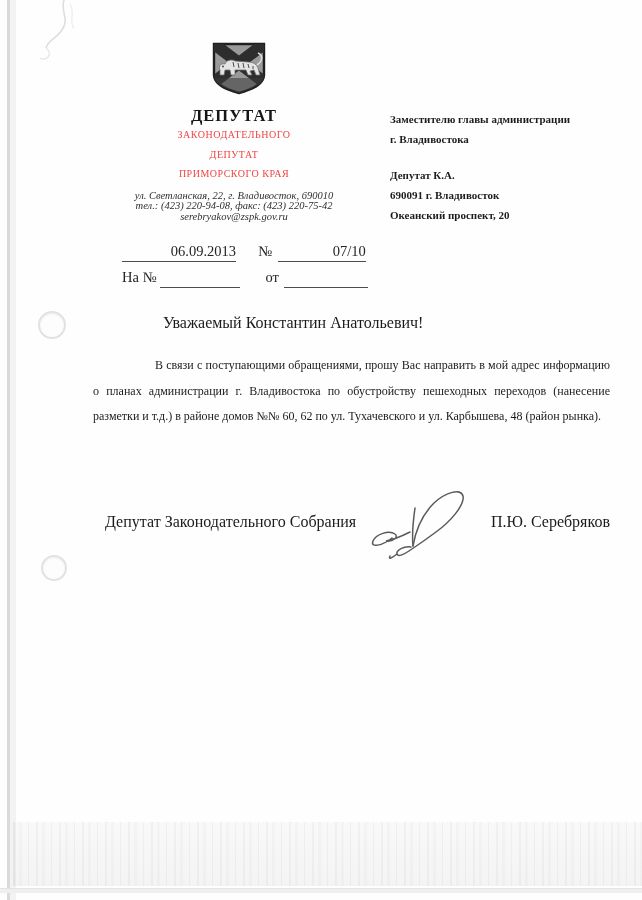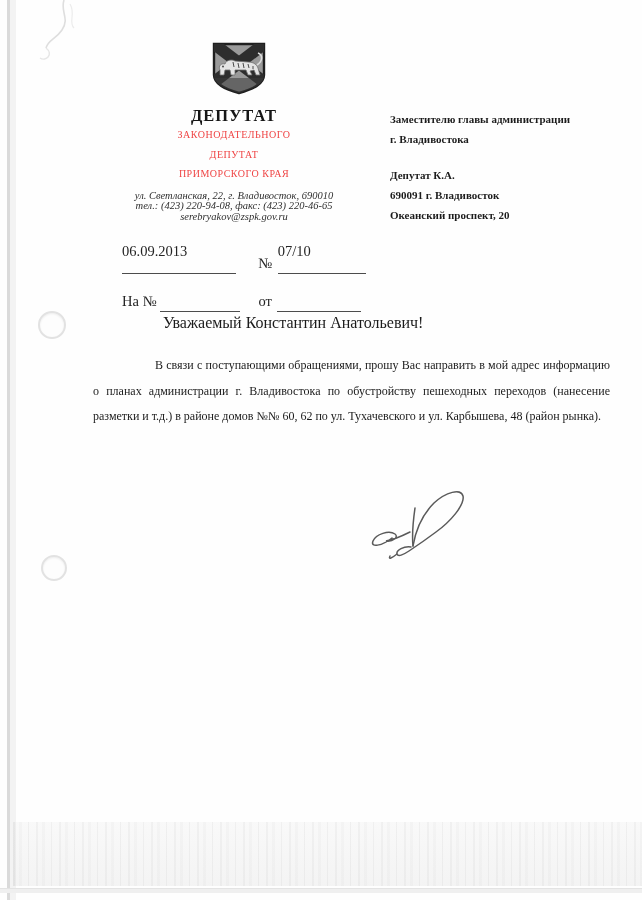--- a/index.html
+++ b/index.html
@@ -116,30 +116,30 @@
     font-size: 14.5px;
     color: #242424;
   }
   .ref-row {
     display: flex;
     align-items: flex-end;
   }
   .ref-row2 { margin-top: 7px; }
   .ref-cell {
     border-bottom: 1px solid #4c4c4c;
-    text-align: left;
-    padding-bottom: 13px;
+    text-align: right;
+    padding-bottom: 1px;
     white-space: nowrap;
   }
   .ref-date   { width: 114px; }
   .ref-no-lbl { margin-left: 22px; padding-bottom: 2px; }
   .ref-num    { width: 88px; margin-left: 6px; }
   .ref-na-lbl { padding-bottom: 2px; }
   .ref-na     { width: 80px; margin-left: 4px; height: 17px; }
-  .ref-ot-lbl { margin-left: 18px; padding-bottom: 2px; }
+  .ref-ot-lbl { margin-left: 25px; padding-bottom: 2px; }
   .ref-ot     { width: 84px; margin-left: 5px; height: 17px; }
 
   
   .salutation {
     position: absolute;
     left: 93px; top: 314px;
     width: 517px;
     padding-left: 70px;
     box-sizing: content-box;
     width: 447px;
@@ -213,21 +213,21 @@
     </svg>
   </div>
 
   <div class="lh">
     <div class="lh-title">ДЕПУТАТ</div>
     <div class="lh-line">ЗАКОНОДАТЕЛЬНОГО</div>
     <div class="lh-line">ДЕПУТАТ</div>
     <div class="lh-line">ПРИМОРСКОГО КРАЯ</div>
     <div class="lh-contact">
       <div>ул. Светланская, 22,  г. Владивосток, 690010</div>
-      <div>тел.: (423) 220-94-08, факс: (423) 220-46-65</div>
+      <div>тел.: (423) 220-94-08, факс: (423) 220-75-42</div>
       <div>serebryakov@zspk.gov.ru</div>
     </div>
   </div>
 
   <div class="addr">
     <div>Заместителю главы администрации</div>
     <div>г. Владивостока</div>
     <div class="addr-name">Депутат К.А.</div>
     <div class="addr-postal">690091 г. Владивосток</div>
     <div>Океанский проспект, 20</div>
@@ -251,14 +251,18 @@
   <div class="para">В связи с поступающими обращениями, прошу Вас направить в мой адрес информацию о планах администрации г. Владивостока по обустройству пешеходных переходов (нанесение разметки и т.д.) в районе домов №№ 60, 62 по ул. Тухачевского и ул. Карбышева, 48 (район рынка).</div>
 
   <svg class="sig-svg" width="112" height="78" viewBox="0 0 112 78">
     <g fill="none" stroke="#5a5a5a" stroke-width="1.5" stroke-linecap="round">
       <path d="M30,54 C20,62 8,64 11,57 C14,50 27,46 33,50 C37,53 31,58 24,57 C30,56 40,52 48,48"></path>
       <path d="M53,24 C51,38 50,52 51,62"></path>
       <path d="M51,62 C54,44 61,30 72,19 C84,8 99,4 101,12 C103,21 88,38 74,48 C66,54 56,61 47,67 C41,71 36,73 35,70 C34,66 42,62 49,63"></path>
       <path d="M35,70 C30,74 26,76 28,72"></path>
     </g>
   </svg>
+  <div class="sig-row">
+    <div class="sig-position">Депутат Законодательного Собрания</div>
+    <div class="sig-name">П.Ю. Серебряков</div>
+  </div>
 
 </div>
 
 </body></html>

